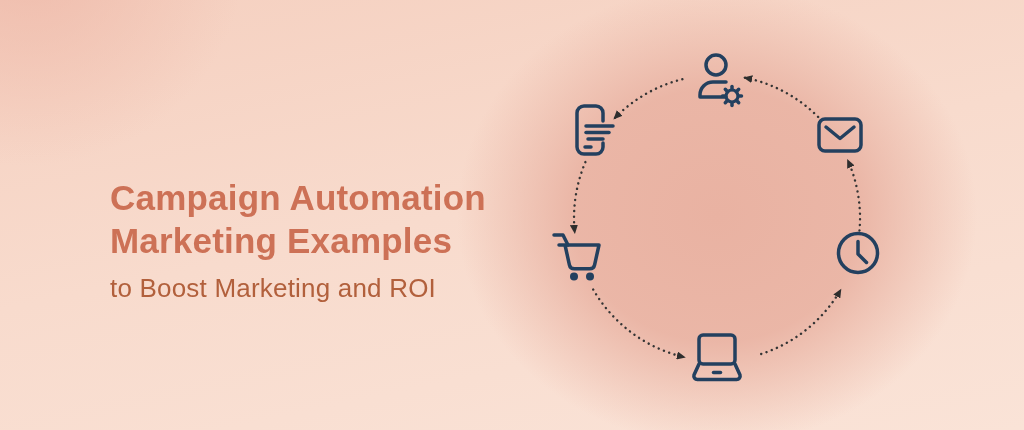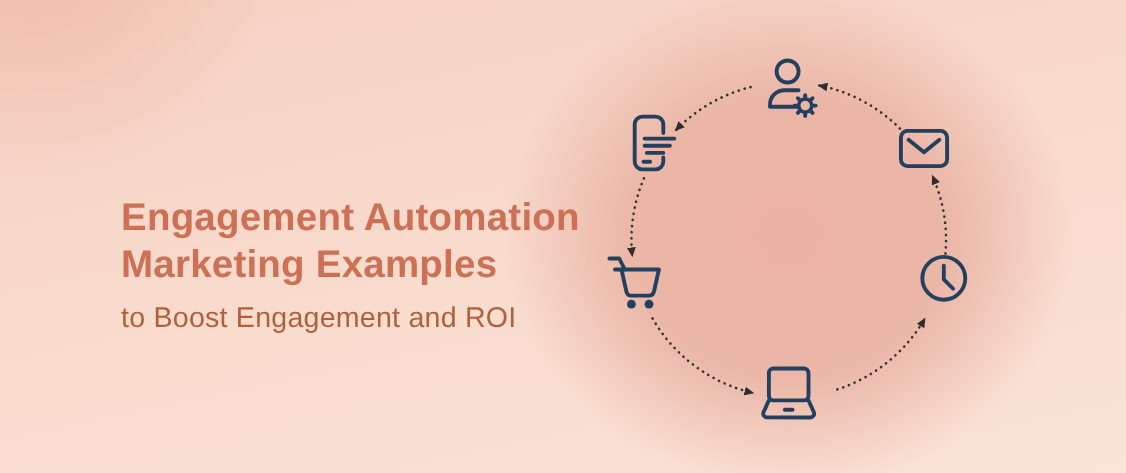--- a/index.html
+++ b/index.html
@@ -34,25 +34,25 @@
     fill: none; stroke: #343434; stroke-width: 2.4;
     stroke-linecap: round; stroke-dasharray: 0.1 5.5;
   }
 </style>
 </head>
 <body>
 
 <div class="banner">
 
   <h1 class="headline">
-    <span>Engagement Automation</span><br>
+    <span>Campaign Automation</span><br>
     <span>Marketing Examples</span>
   </h1>
 
-  <p class="subtitle">to Boost Engagement and ROI</p>
+  <p class="subtitle">to Boost Marketing and ROI</p>
 
   <svg class="cycle-svg" width="420" height="400" viewBox="0 0 420 400">
     <defs>
       <marker id="ah" markerUnits="userSpaceOnUse" markerWidth="10" markerHeight="8" refX="8" refY="4" orient="auto">
         <path d="M0,0 L9,4 L0,8 z" fill="#2e2e2e"></path>
       </marker>
     </defs>
 
     <g>
       <path class="arrow-path" marker-end="url(#ah)" d="M308.1,106.9 A143,143 0 0 0 234.3,67.6"></path>

